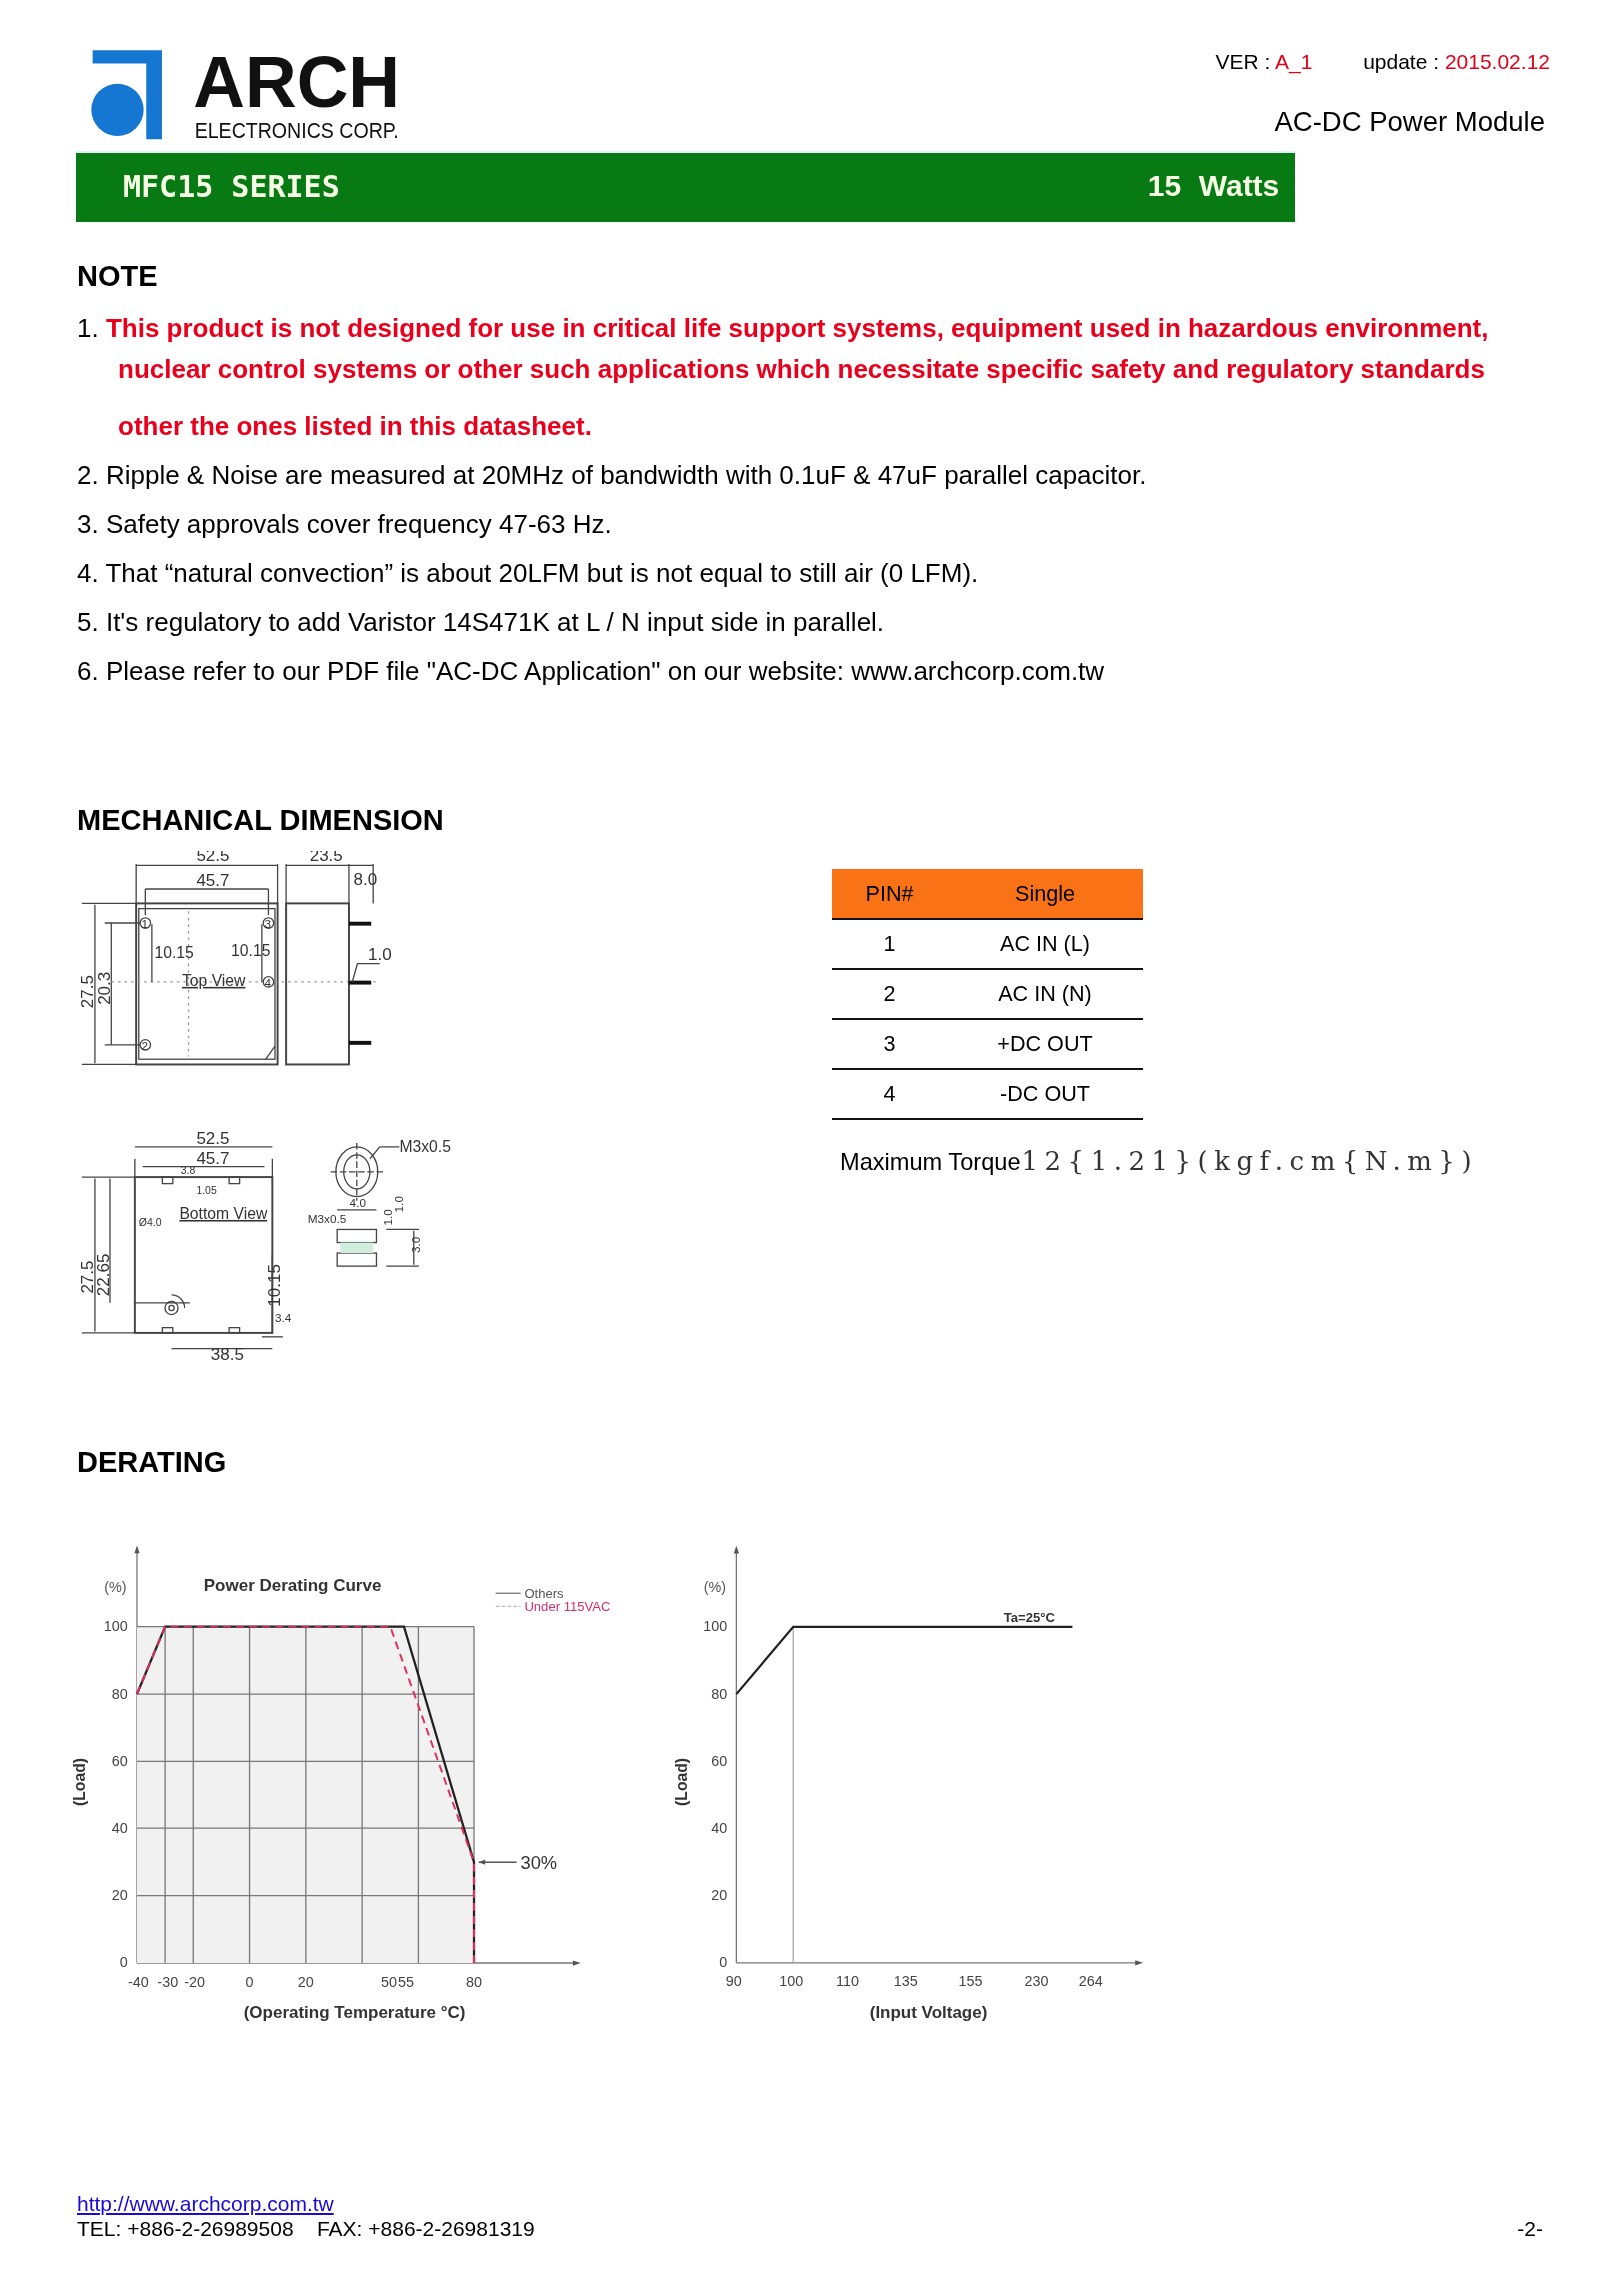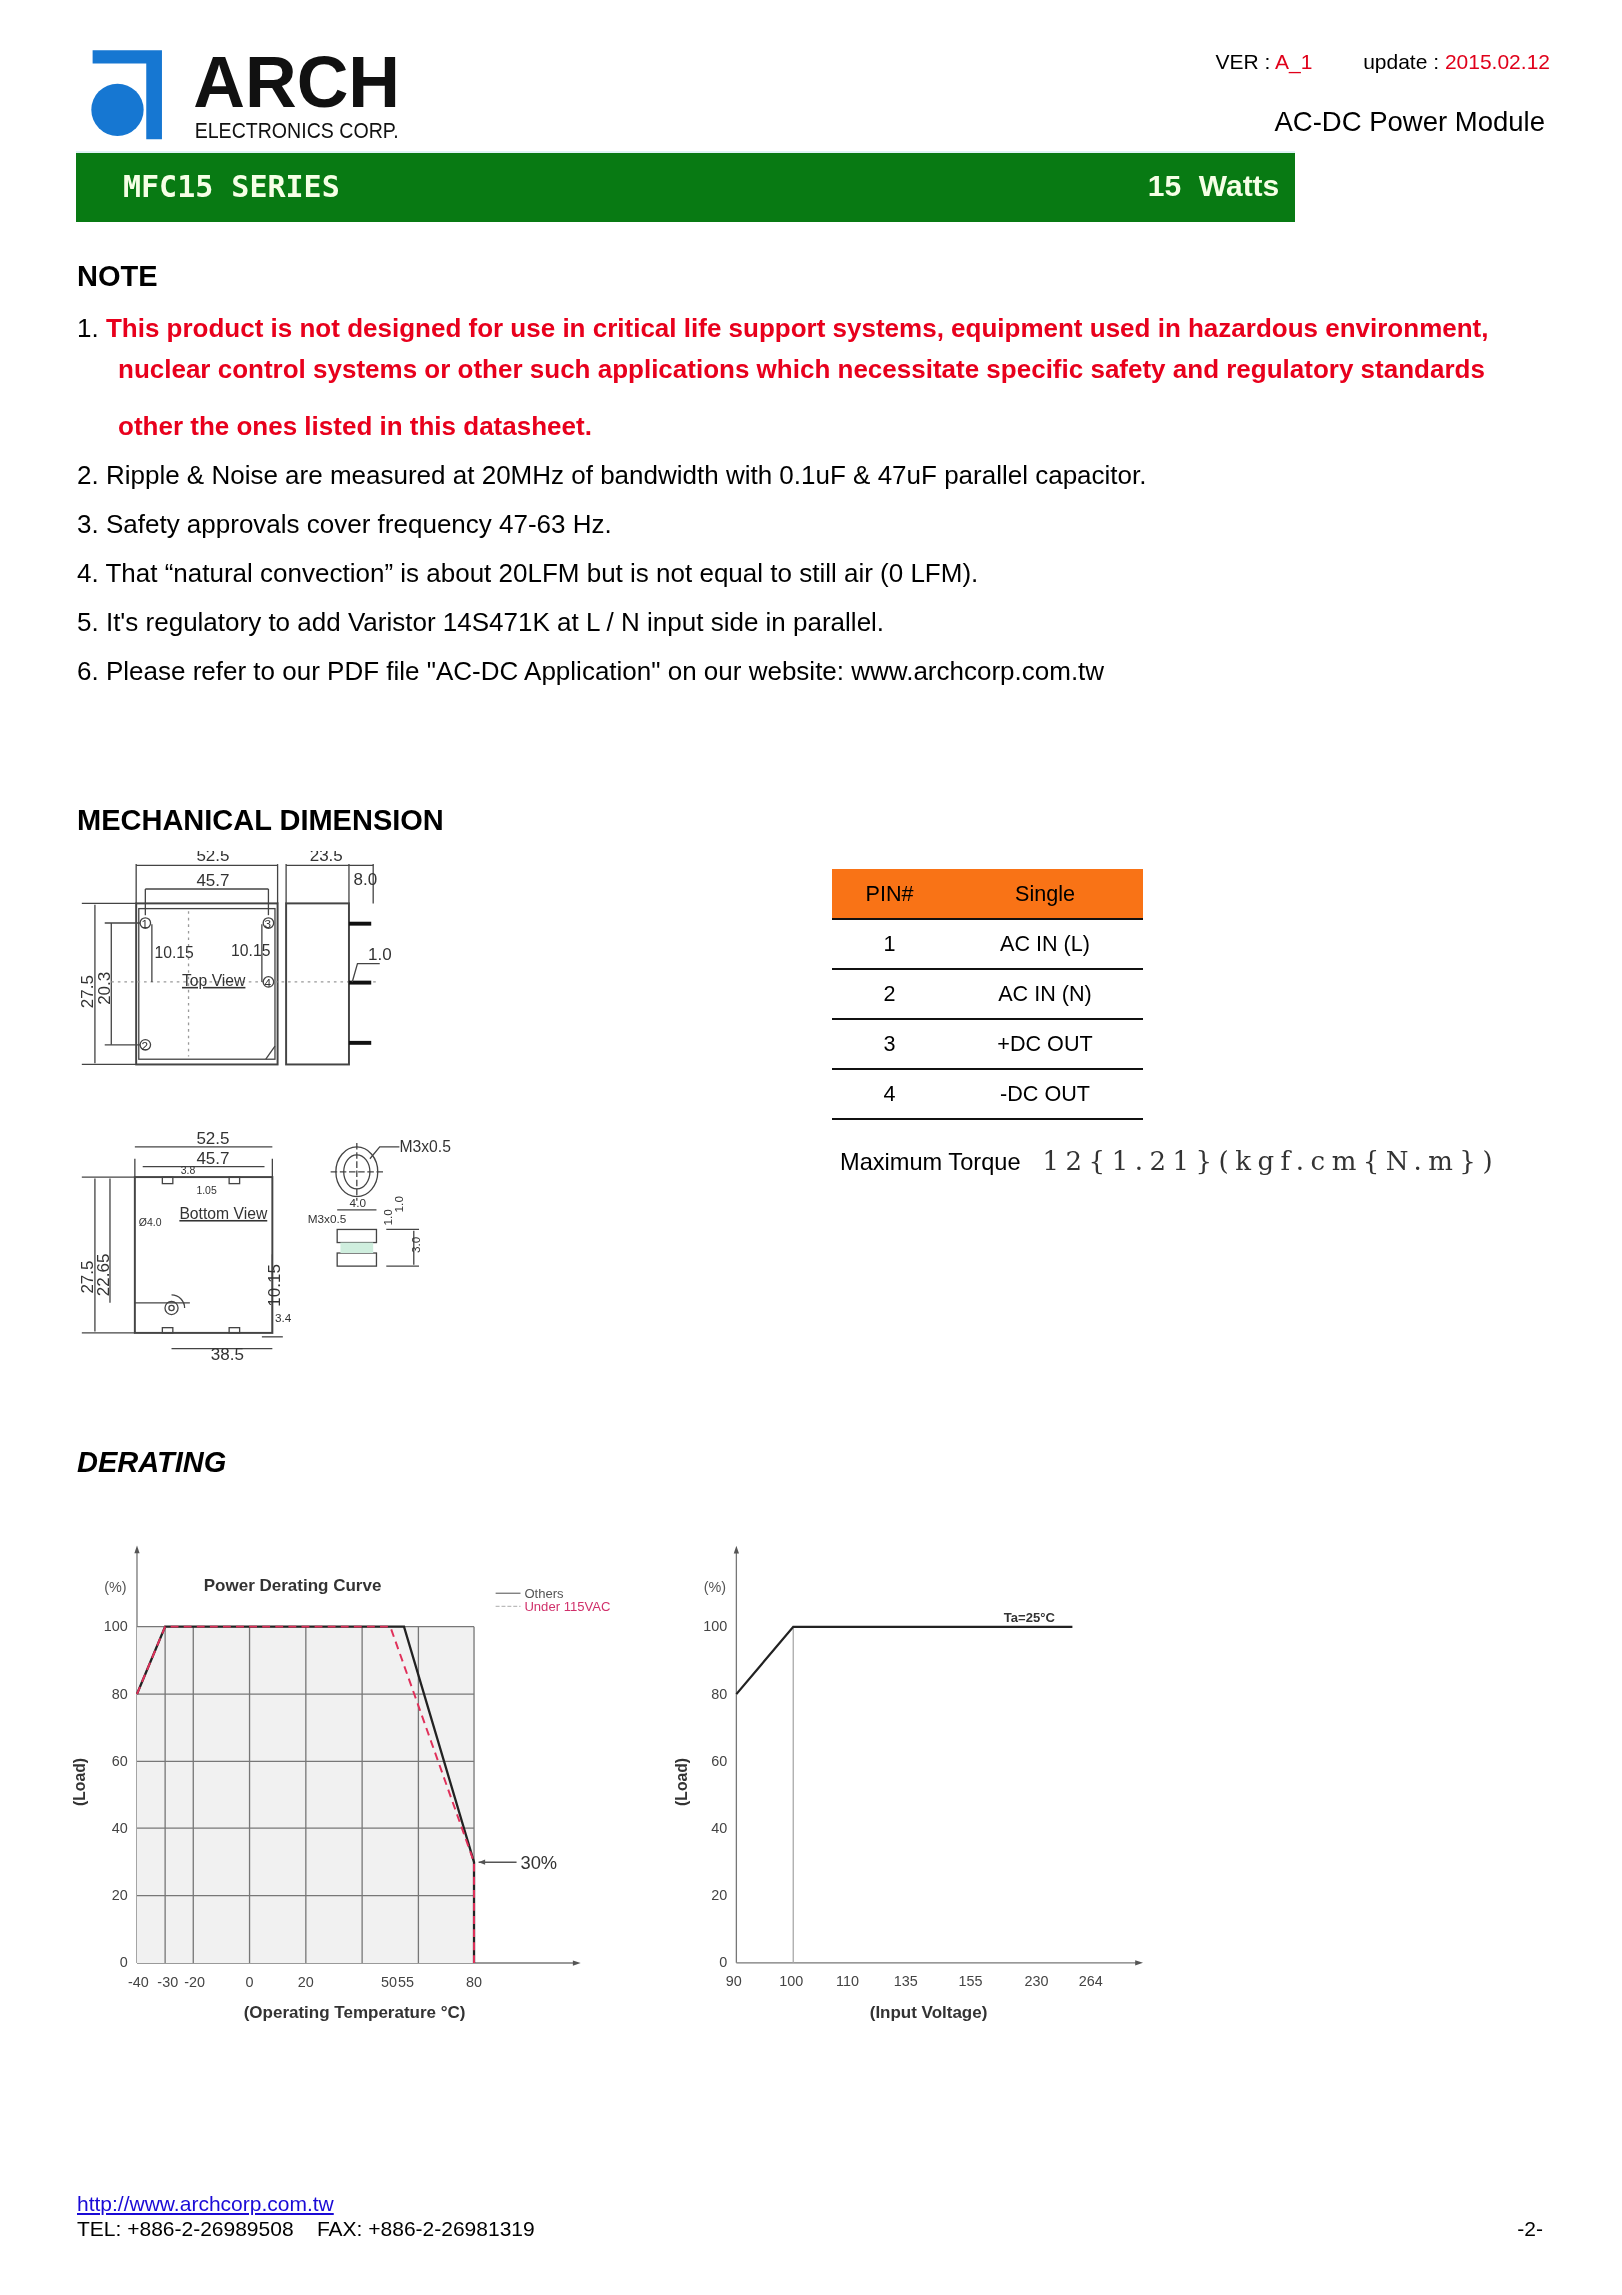--- a/index.html
+++ b/index.html
@@ -25,21 +25,21 @@
   .note .num { color: #000; font-weight: normal; }
   .note.indent { left: 118px; }
 
   
   .mech-svg { position: absolute; left: 72px; top: 851px; width: 753px; height: 523px; }
   .pin-table { position: absolute; left: 832px; top: 869px; width: 311px; border-collapse: collapse; font-size: 21.6px; }
   .pin-table th { background: #f97316; font-weight: normal; height: 50px; border-bottom: 2.6px solid #111; }
   .pin-table td { height: 50px; text-align: center; border-bottom: 2.6px solid #111; }
   .pin-table .c1 { width: 115px; }
   .torque { position: absolute; left: 840px; top: 1146px; font-size: 23.6px; white-space: nowrap; }
-  .torque .val { font-family: "DejaVu Serif", serif; font-size: 26px; color: #333; letter-spacing: 6.5px; margin-left: 22px; }
+  .torque .val { font-family: "DejaVu Serif", serif; font-size: 26px; color: #333; letter-spacing: 6.5px; margin-left: 1px; }
 
   
   .chart { position: absolute; }
   .chart svg { width: 100%; height: 100%; font-family: "Liberation Sans", sans-serif; }
 
   
   .footer-link { position: absolute; left: 77px; top: 2192px; font-size: 21px; color: #1a0ad6; text-decoration: underline; }
   .footer-tel { position: absolute; left: 77px; top: 2217px; font-size: 21px; }
   .footer-page { position: absolute; right: 79px; top: 2217px; font-size: 21px; }
 </style>
@@ -228,21 +228,21 @@
         <td>4</td>
         <td>-DC OUT</td>
       </tr>
   </tbody>
 </table>
 
 <div class="torque">
   <span>Maximum Torque</span><span class="val">12{1.21}(kgf.cm{N.m})</span>
 </div>
 
-<div class="h2" style="top:1446px;font-style:italic;">DERATING</div>
+<div class="h2" style="top:1446px;">DERATING</div>
 
 <div class="chart" style="left:65px; top:1531px; width:589px; height:491px;">
   <svg viewBox="0 0 900 750">
 
     <line x1="110" y1="30" x2="110" y2="660" stroke="#777" stroke-width="2"></line>
     <polygon points="106,34 114,34 110,22" fill="#555"></polygon>
     <line x1="110" y1="660" x2="780" y2="660" stroke="#777" stroke-width="2"></line>
     <polygon points="776,656 776,664 788,660" fill="#555"></polygon>
 
     <rect x="110" y="146" width="515" height="514" fill="#f1f1f1"></rect>

